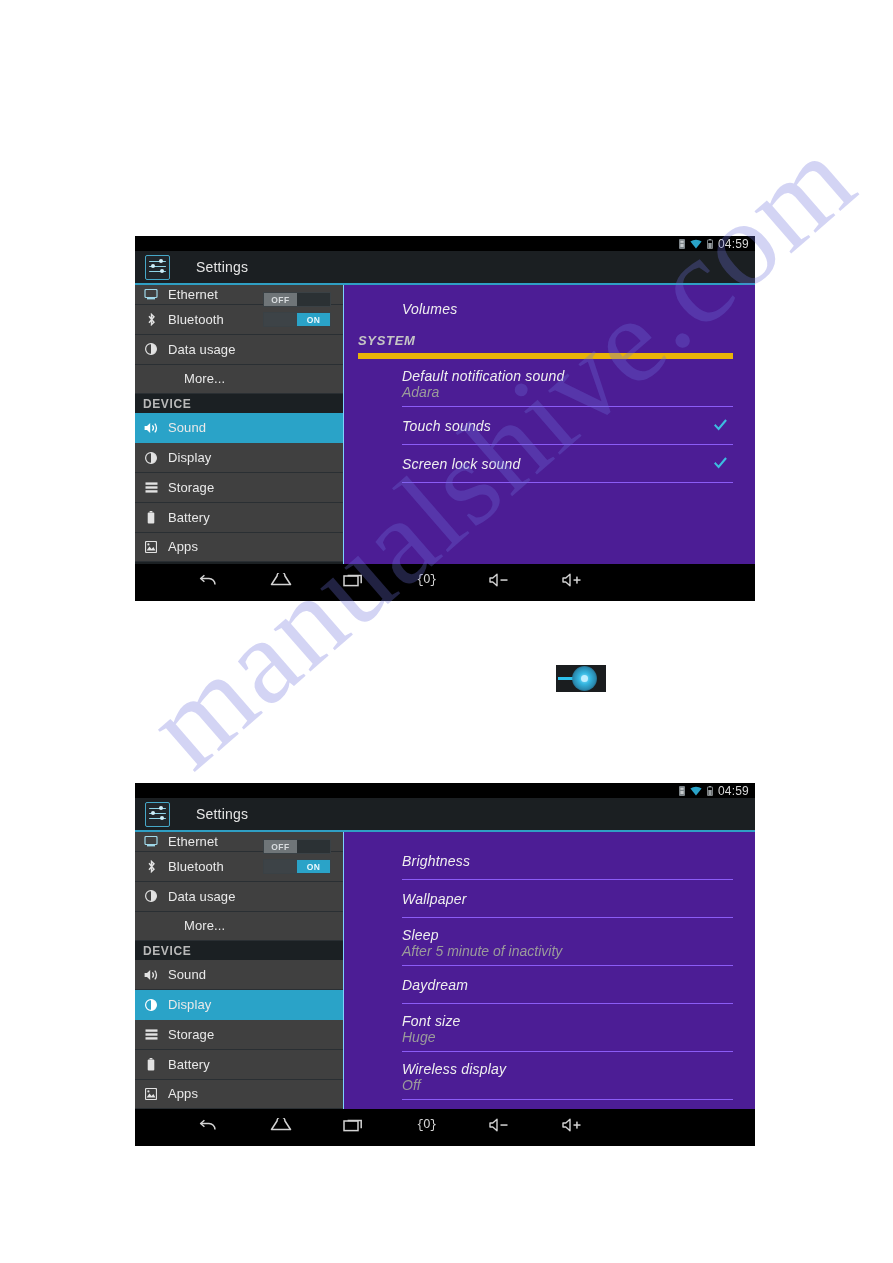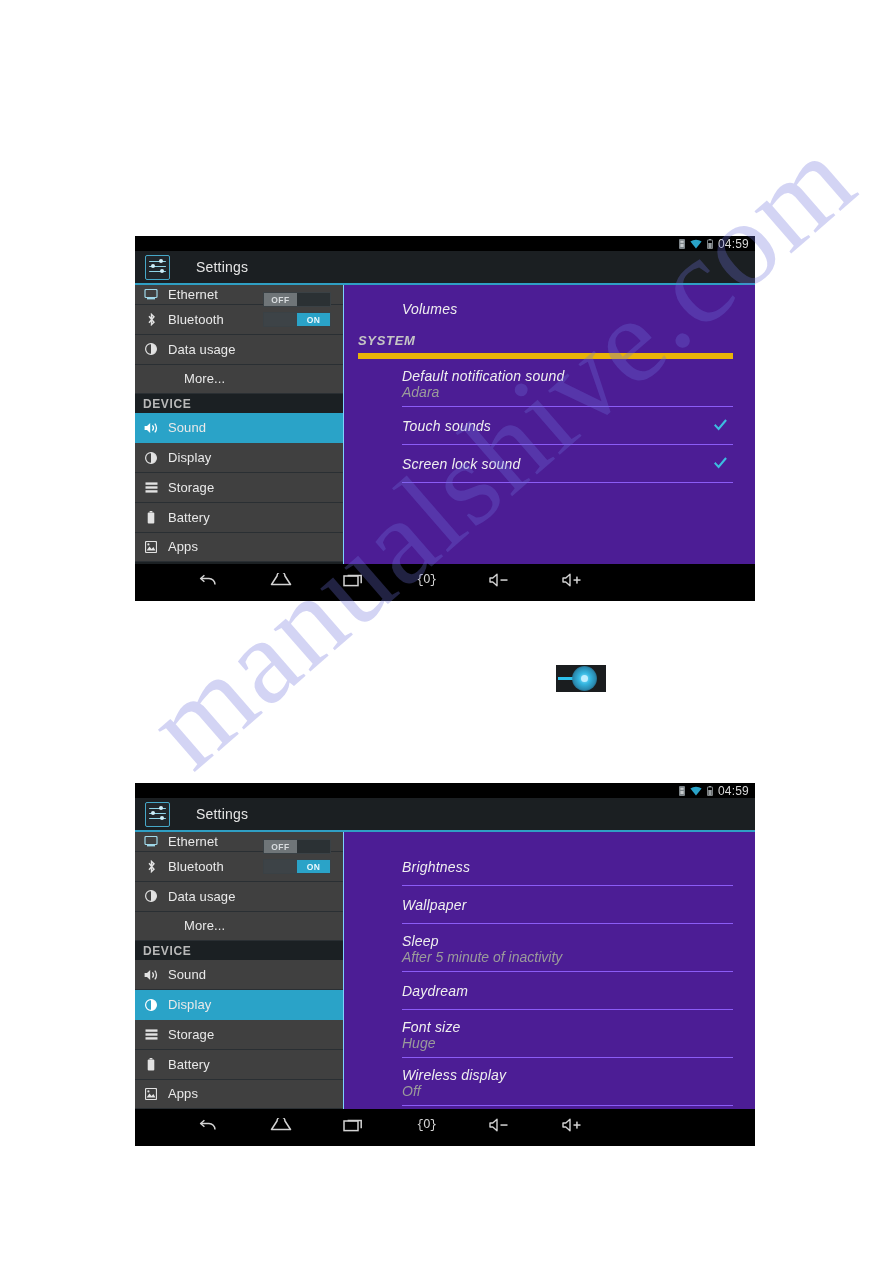--- a/index.html
+++ b/index.html
@@ -683,21 +683,21 @@
               <rect x="0.5" y="0.5" width="11" height="11" rx="1" fill="none" stroke="#e2e2e2" stroke-width="1.2"></rect>
               <path d="M1.6 9.4 L4.4 5.6 L6.6 8 L8.4 6 L10.4 9.4 Z" fill="#e2e2e2"></path>
               <circle cx="3.4" cy="3.4" r="1.1" fill="#e2e2e2"></circle>
             </svg>
         </span>
         <span class="s-lab">Apps</span>
       </div>
 
     </div>
 
-    <div class="content" style="padding-top:16px;">
+    <div class="content" style="padding-top:10px;">
       <div class="c-row plain">
         <span class="c-lab">Brightness</span>
       </div>
       <div class="c-row plain">
         <span class="c-lab">Wallpaper</span>
       </div>
       <div class="c-row">
         <span class="c-lab">Sleep</span>
         <span class="c-sub">After 5 minute of inactivity</span>
       </div>

